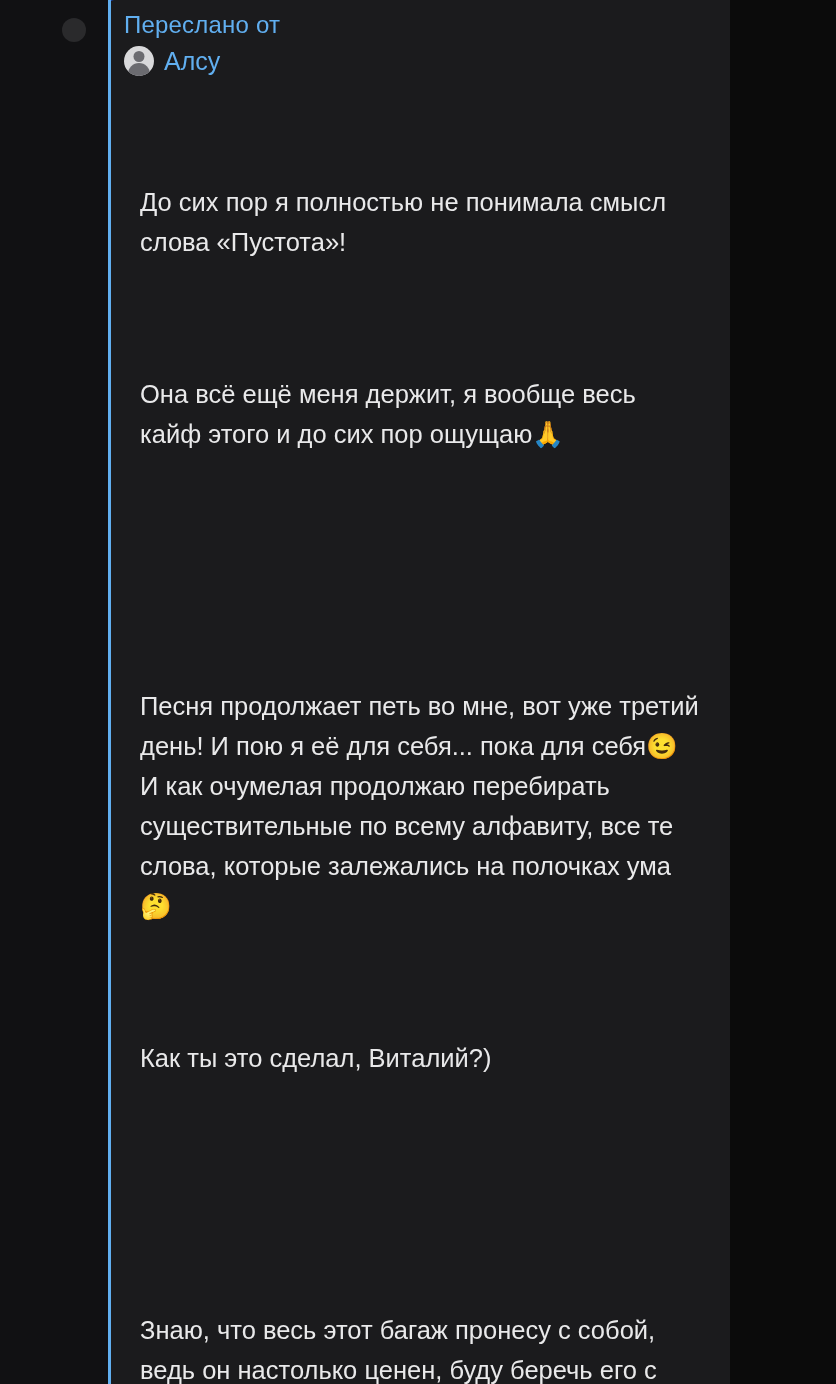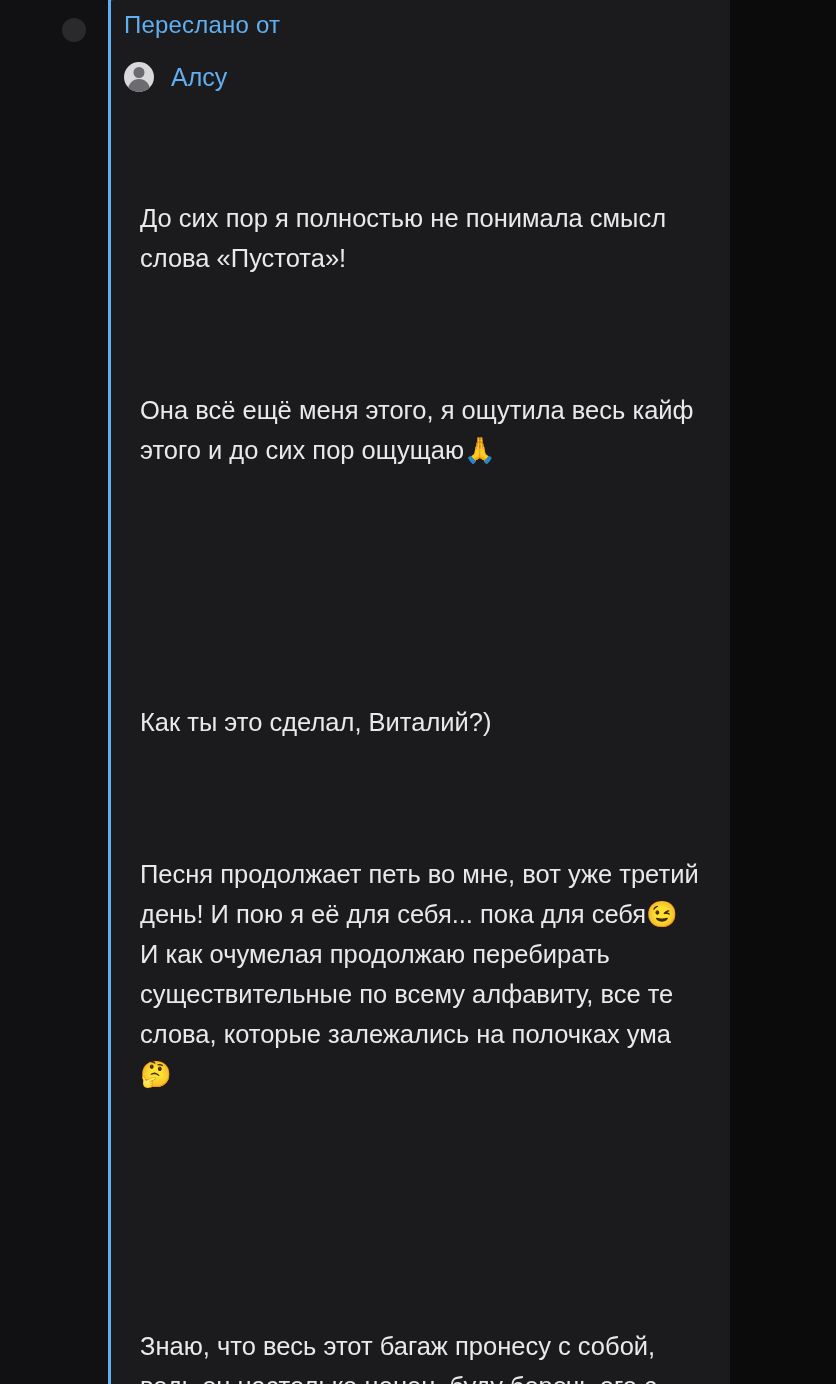--- a/index.html
+++ b/index.html
@@ -79,22 +79,22 @@
   .forward-label {
     color: #61aff0;
     font-size: 24px;
     line-height: 30px;
     letter-spacing: 0.2px;
   }
 
   .author-row {
     display: flex;
     align-items: center;
-    gap: 17px;
-    margin-top: 22px;
+    gap: 10px;
+    margin-top: 6px;
   }
   .author-avatar {
     width: 30px;
     height: 30px;
     border-radius: 50%;
     background: #d9d9db;
     position: relative;
     overflow: hidden;
     flex: 0 0 auto;
   }
@@ -153,24 +153,24 @@
 
       <div class="forward-label">Переслано от</div>
 
       <div class="author-row">
         <div class="author-avatar"></div>
         <div class="author-name">Алсу</div>
       </div>
 
       <div class="msg-text">
         <p class="para">До сих пор я полностью не понимала смысл слова «Пустота»!</p>
-        <p class="para">Она всё ещё меня этого, я ощутила весь кайф этого и до сих пор ощущаю🙏</p>
+        <p class="para">Она всё ещё меня держит, я вообще весь кайф этого и до сих пор ощущаю🙏</p>
         <div class="blank-line"></div>
+        <p class="para">Песня продолжает петь во мне, вот уже третий день! И пою я её для себя... пока для себя😉 И как очумелая продолжаю перебирать существительные по всему алфавиту, все те слова, которые залежались на полочках ума 🤔</p>
         <p class="para">Как ты это сделал, Виталий?)</p>
-        <p class="para">Песня продолжает петь во мне, вот уже третий день! И пою я её для себя... пока для себя😉 И как очумелая продолжаю перебирать существительные по всему алфавиту, все те слова, которые залежались на полочках ума 🤔</p>
         <div class="blank-line"></div>
         <p class="para">Знаю, что весь этот багаж пронесу с собой, ведь он настолько ценен, буду беречь его с трепетом и глубоким воспоминанием о всех, кто был рядом и надеюсь останутся в моей жизни 😌</p>
         
         
         
         
         
       </div>
 
     </div>

